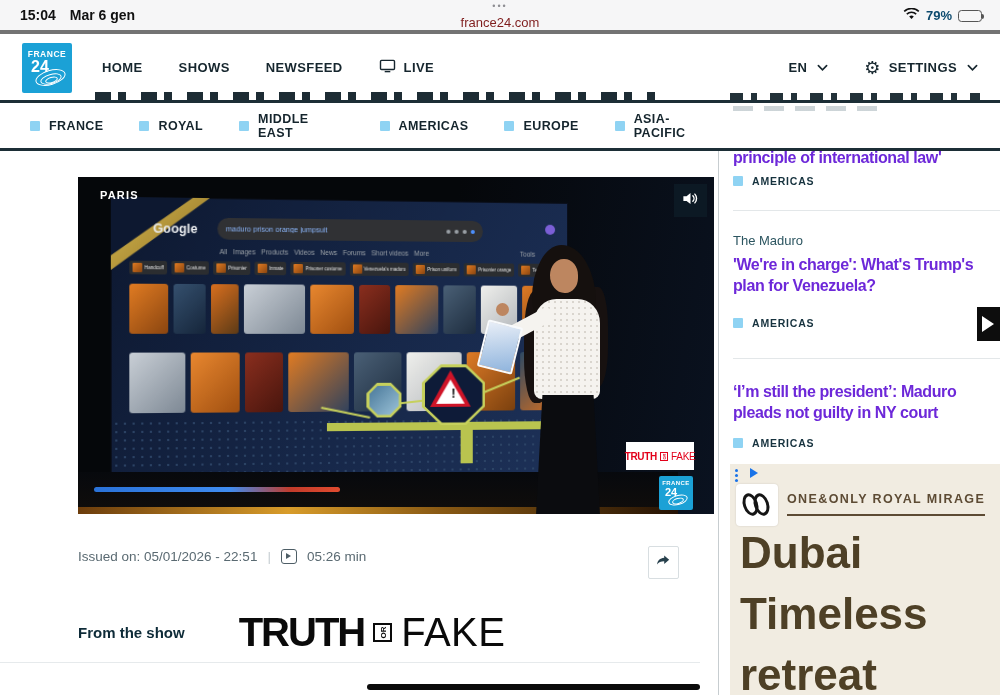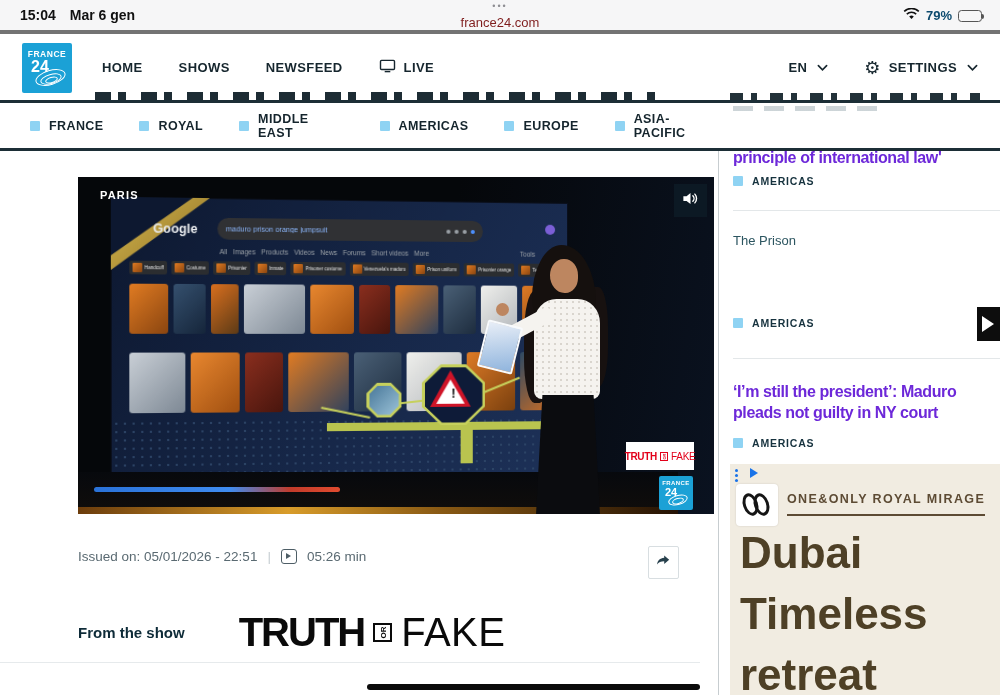--- a/index.html
+++ b/index.html
@@ -419,21 +419,22 @@
   <div class="sidebar">
     <div class="sb-clip">
       <div class="sb-h">principle of international law'</div>
     </div>
     <div class="tagrow" style="top:24px">
         <span class="sq"></span>
         <b>AMERICAS</b>
       </div>
     <div class="sb-div" style="top:59px"></div>
 
-    <div class="showname" style="top:82px">The Prison</div>
+    <div class="showname" style="top:82px">The Maduro</div>
+    <div class="sb-head sb-h" style="top:103px">'We're in charge': What's Trump's plan for Venezuela?</div>
     <div class="tagrow" style="top:166px">
         <span class="sq"></span>
         <b>AMERICAS</b>
       </div>
     <div class="sb-div" style="top:207px"></div>
 
     <div class="sb-head sb-h" style="top:230px">‘I’m still the president’: Maduro pleads not guilty in NY court</div>
     <div class="tagrow" style="top:286px">
         <span class="sq"></span>
         <b>AMERICAS</b>

